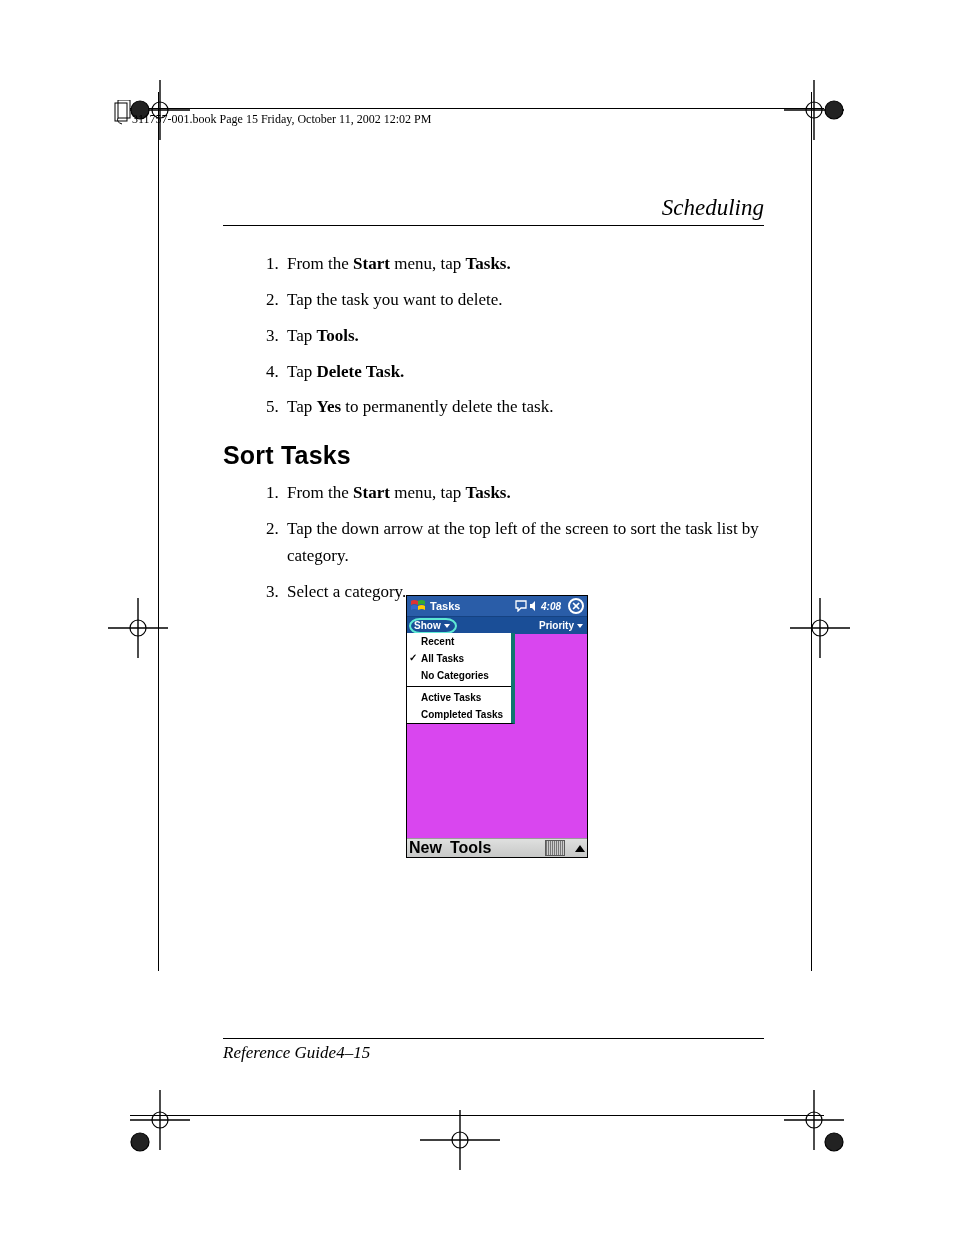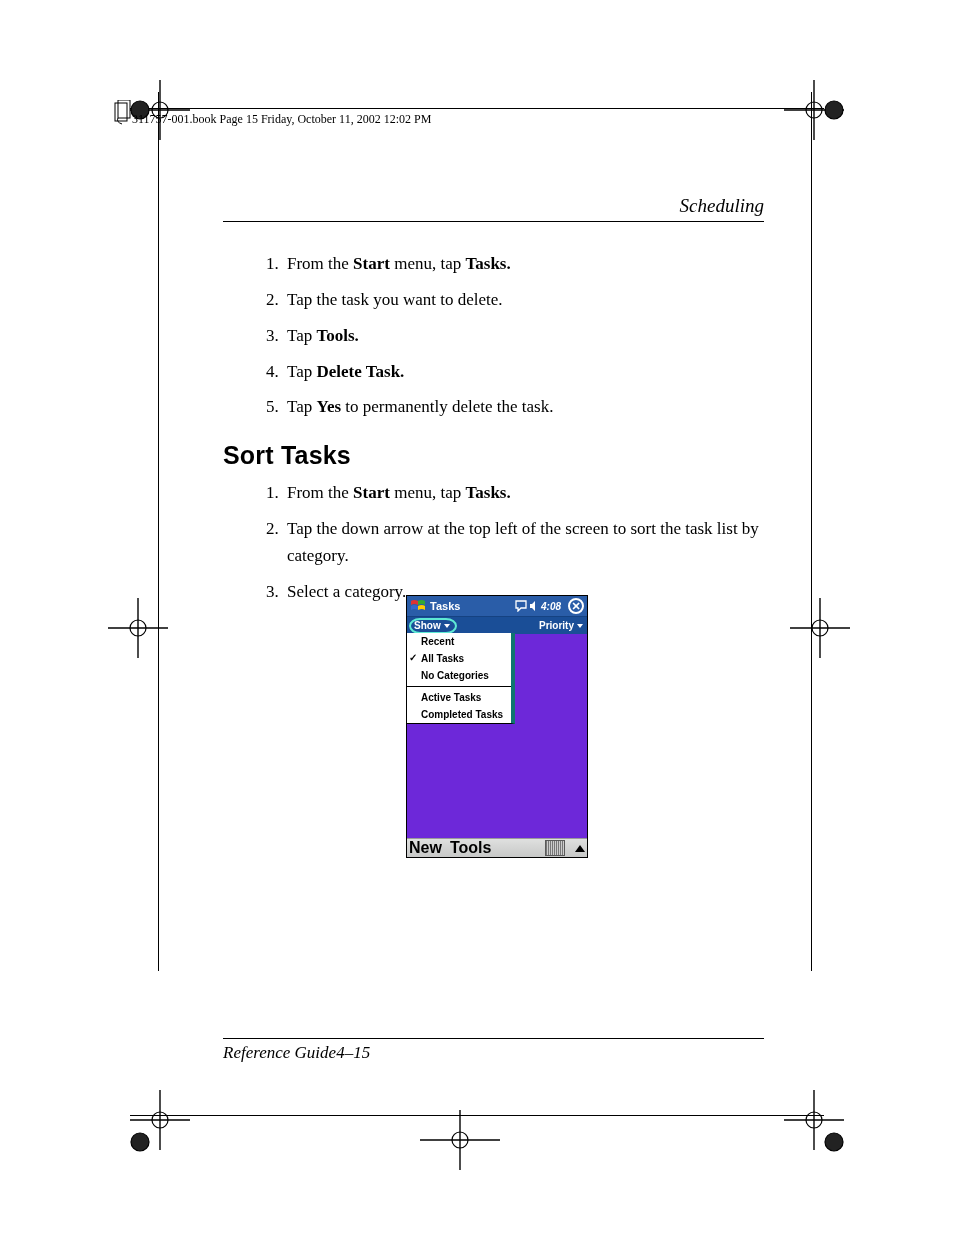--- a/index.html
+++ b/index.html
@@ -35,21 +35,21 @@
 
   
   .runhead {
     position: absolute;
     left: 223px;
     right: 190px;
     top: 195px;
     text-align: right;
     font-style: italic;
     font-family: Georgia, "Times New Roman", serif;
-    font-size: 19px;
+    font-size: 23px;
     border-bottom: 1.5px solid #000;
     padding-bottom: 4px;
   }
 
   
   .content {
     position: absolute;
     top: 245px;
     left: 223px;
     width: 540px;
@@ -93,21 +93,21 @@
     position: absolute;
     left: 406px;
     top: 595px;
     width: 182px;
     height: 263px;
   }
   .ppc-inner {
     border: 1px solid #000;
     width: 180px;
     height: 261px;
-    background: #6d28d9;
+    background: #d946ef;
     position: relative;
     font-family: Tahoma, Verdana, Arial, sans-serif;
     overflow: hidden;
   }
   .ppc-topbar {
     height: 20px;
     background: linear-gradient(to bottom, #2a5da8, #2a5da8);
     color: #fff;
     display: flex;
     align-items: center;

